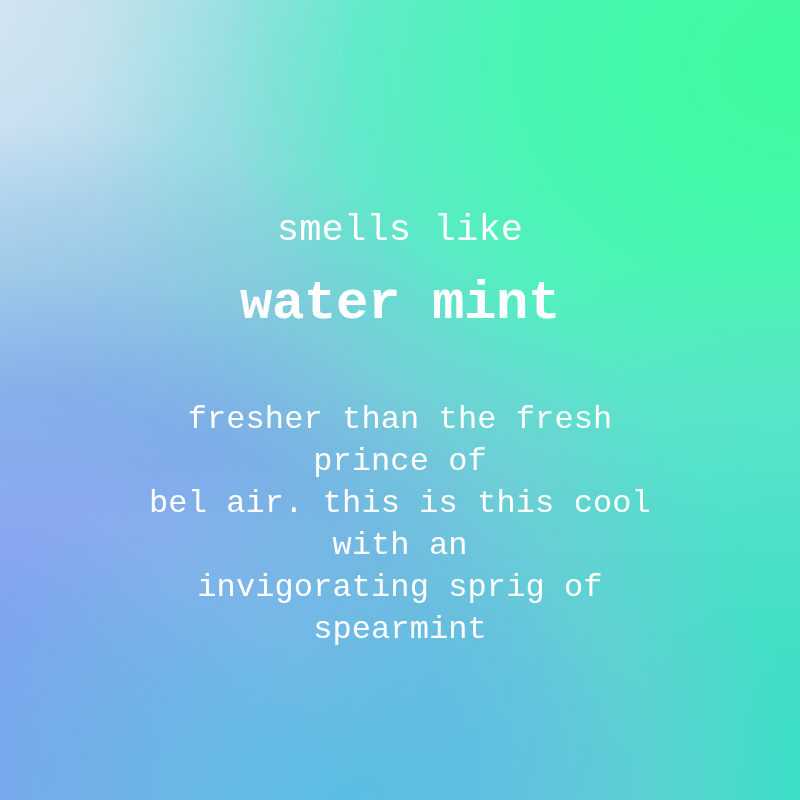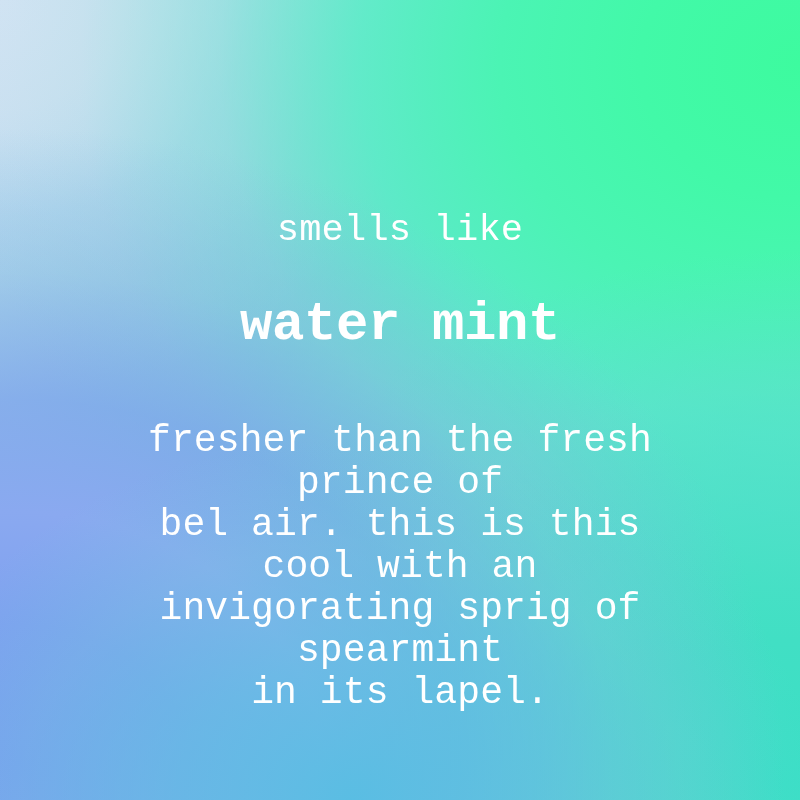--- a/index.html
+++ b/index.html
@@ -114,32 +114,32 @@
   .eyebrow {
     margin-top: 207px;
     font-size: 37px;
     line-height: 46px;
     font-weight: 400;
     letter-spacing: 0.2px;
     color: #ffffff;
   }
 
   .title {
-    margin-top: 41px;
+    margin-top: 20px;
     font-size: 54px;
     line-height: 62px;
     font-weight: 700;
     letter-spacing: -0.4px;
     color: #ffffff;
   }
 
   .description {
     margin-top: 64px;
     width: 520px;
-    font-size: 38px;
+    font-size: 32px;
     line-height: 42px;
     font-weight: 400;
     letter-spacing: 0.1px;
     color: #ffffff;
   }
 
   .description .line {
     display: block;
   }
 </style>
@@ -157,17 +157,16 @@
   <div class="content">
 
     <div class="eyebrow">smells like</div>
 
     <div class="title">water mint</div>
 
     <div class="description">
       <span class="line">fresher than the fresh prince of</span>
       <span class="line">bel air. this is this cool with an</span>
       <span class="line">invigorating sprig of spearmint</span>
-      <span class="line">in its lapel.</span>
     </div>
 
   </div>
 </div>
 
 </body></html>

